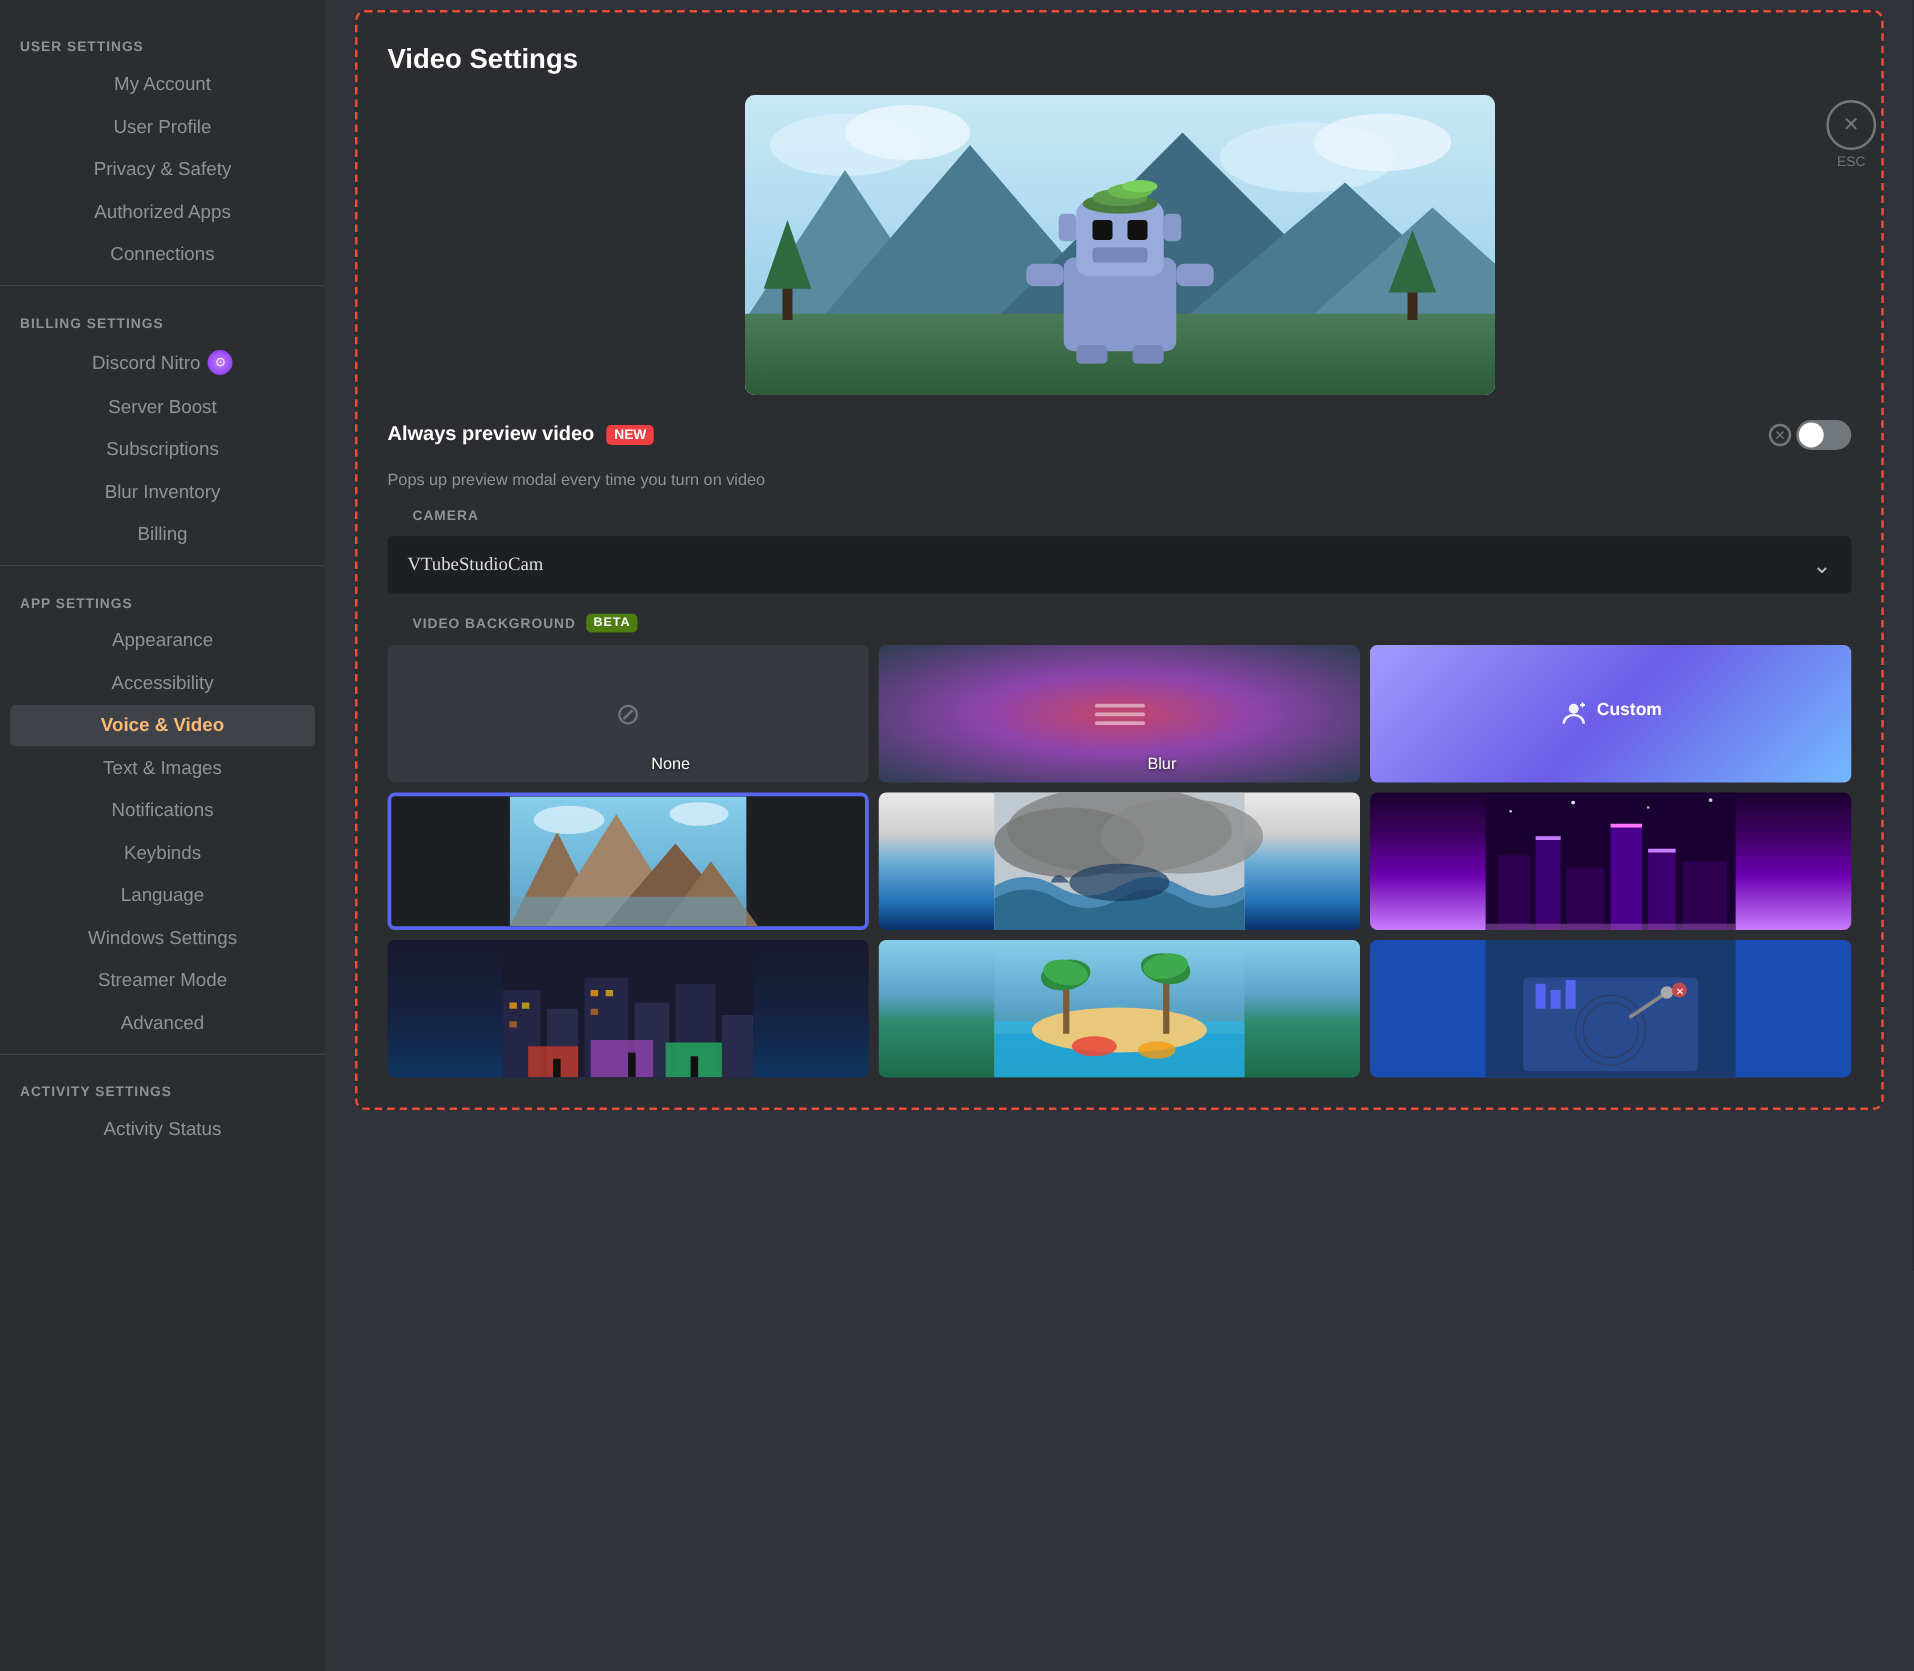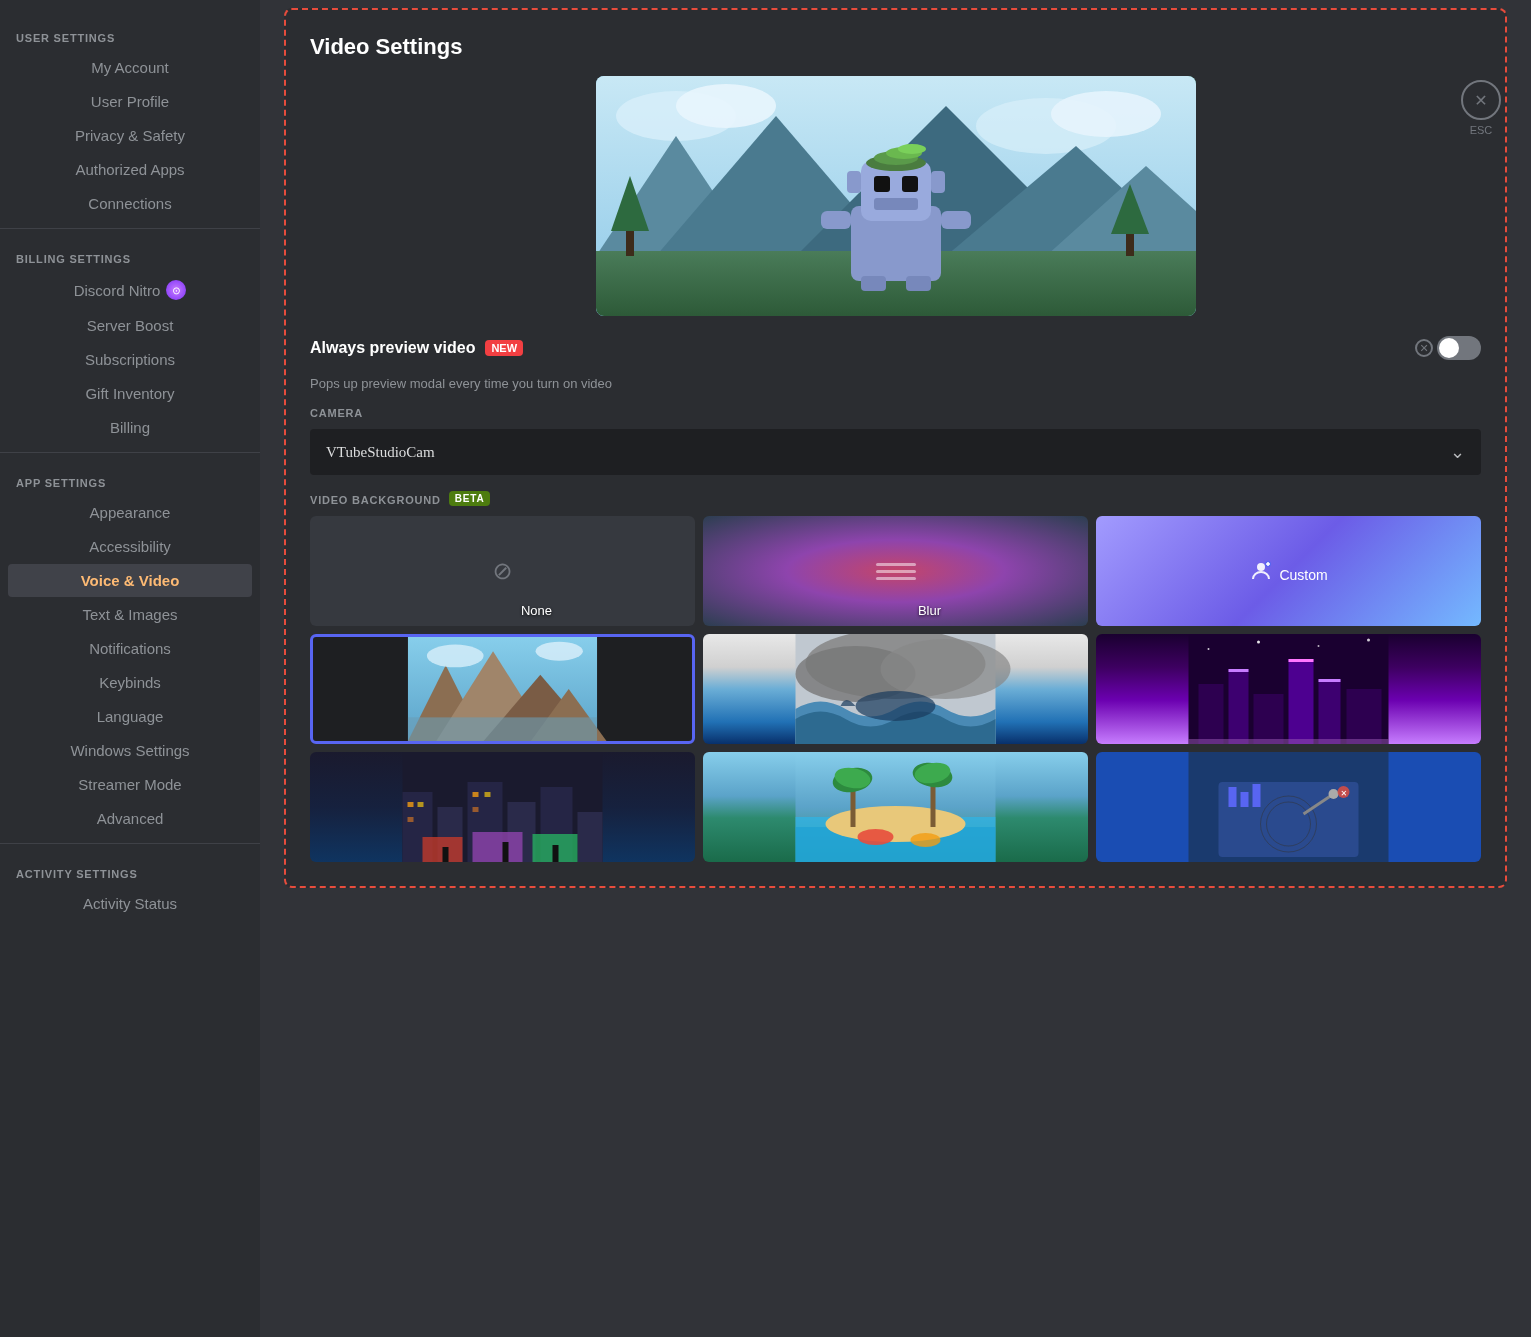--- a/index.html
+++ b/index.html
@@ -192,22 +192,23 @@
 
     
     .section-header {
       font-size: 11px;
       font-weight: 700;
       text-transform: uppercase;
       letter-spacing: 0.8px;
       color: #8e9297;
       margin-bottom: 10px;
       display: flex;
-      align-items: flex-end;
+      align-items: center;
       gap: 8px;
+      margin-left: 20px;
     }
     .beta-badge {
       background: #4d7c0f;
       color: #fff;
       font-size: 10px;
       font-weight: 700;
       border-radius: 4px;
       padding: 2px 6px;
       text-transform: uppercase;
     }
@@ -271,25 +272,25 @@
       color: #72767d;
     }
     .bg-blur {
       background: radial-gradient(ellipse at center, #c44569 0%, #8e44ad 40%, #2c3e50 100%);
     }
     .bg-custom {
       background: linear-gradient(135deg, #a29bfe 0%, #6c5ce7 50%, #74b9ff 100%);
     }
     .bg-custom-icon {
       display: flex;
-      align-items: flex-end;
+      align-items: flex-start;
       gap: 6px;
       font-size: 14px;
       color: #fff;
-      font-weight: 400;
+      font-weight: 700;
     }
     .bg-ocean {
       background: linear-gradient(180deg, #e8e8e8 0%, #d0d0d0 30%, #6baed6 50%, #2171b5 80%, #08306b 100%);
     }
     .bg-neon-city {
       background: linear-gradient(180deg, #1a0030 0%, #3d0060 30%, #6b00b0 60%, #c77dff 100%);
     }
     .bg-market {
       background: linear-gradient(180deg, #1a1a2e 0%, #16213e 50%, #0f3460 100%);
     }
@@ -371,21 +372,21 @@
     <span>Discord Nitro</span>
     <span class="nitro-icon">⊙</span>
   </div>
   <div class="sidebar-item">
     <span>Server Boost</span>
   </div>
   <div class="sidebar-item">
     <span>Subscriptions</span>
   </div>
   <div class="sidebar-item">
-    <span>Gift Inventory</span>
+    <span>Blur Inventory</span>
   </div>
   <div class="sidebar-item">
     <span>Billing</span>
   </div>
 
   <div class="sidebar-divider"></div>
   <div class="sidebar-section-label">APP SETTINGS</div>
 
   <div class="sidebar-item">
     <span>Appearance</span>

